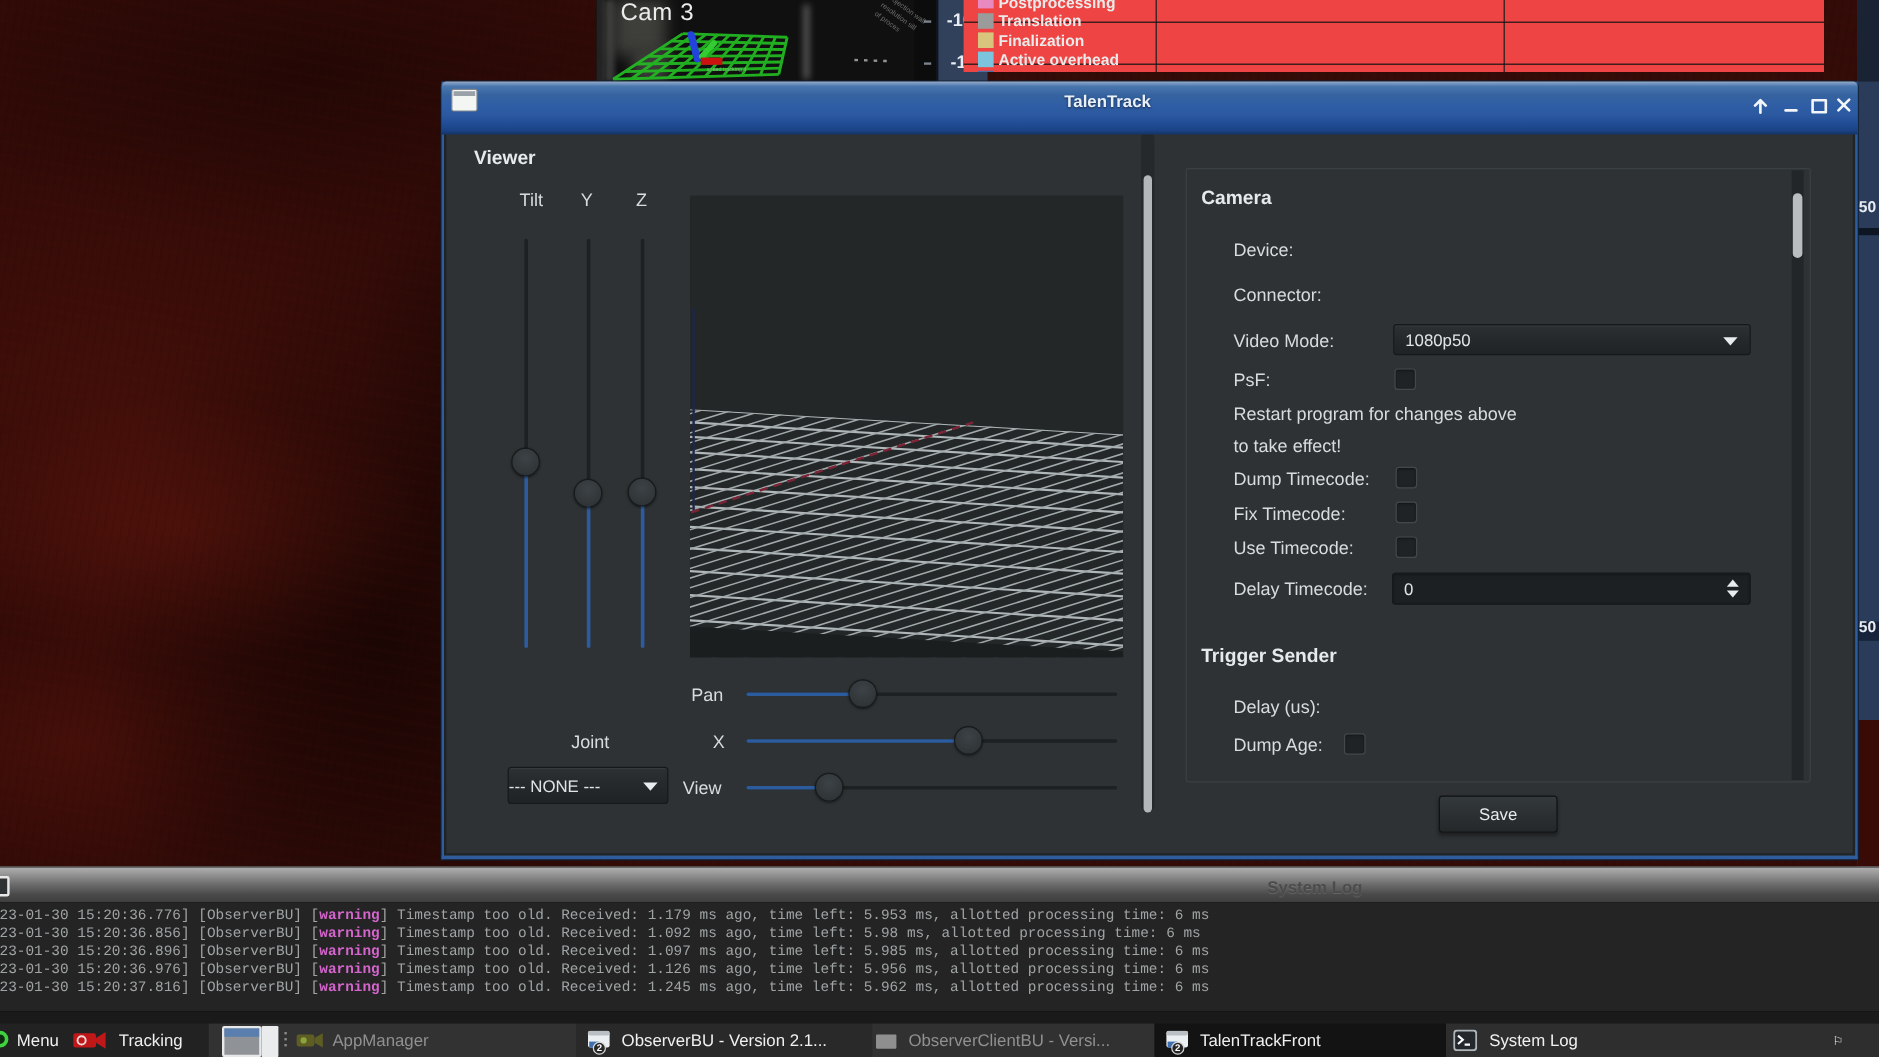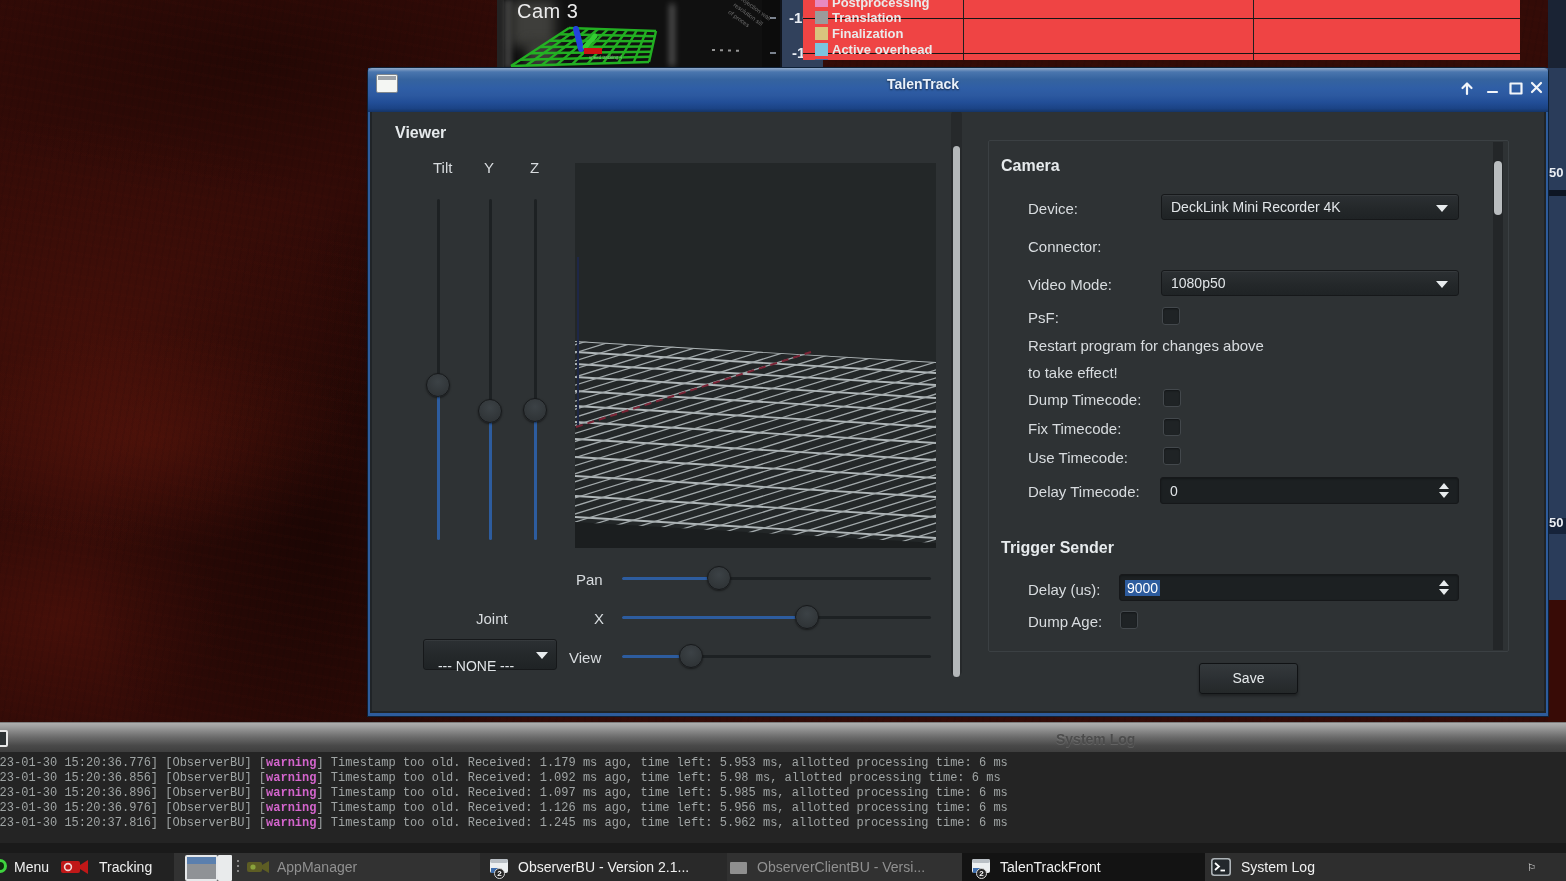--- a/index.html
+++ b/index.html
@@ -247,41 +247,37 @@
     <div class="hblue" style="left:252px;top:509px;width:88px"></div>
     <div class="knob" style="left:337px;top:498px"></div>
 
     <div class="lab" style="left:106px;top:542px">Joint</div>
     <div class="lab" style="left:224px;top:542px">X</div>
     <div class="htrack" style="left:252px;top:548px;width:309px"></div>
     <div class="hblue" style="left:252px;top:548px;width:175px"></div>
     <div class="knob" style="left:425px;top:537px"></div>
 
     <div class="combo" style="left:53px;top:571px;width:134px;height:31px">
-      <div class="tx" style="left:0;top:18px;width:104px;text-align:center">--- NONE ---</div>
+      <div class="tx" style="left:0;top:7px;width:104px;text-align:left">--- NONE ---</div>
       <div class="ar" style="right:8px;top:12px"></div>
     </div>
     <div class="lab" style="left:199px;top:581px">View</div>
     <div class="htrack" style="left:252px;top:587px;width:309px"></div>
     <div class="hblue" style="left:252px;top:587px;width:58px"></div>
     <div class="knob" style="left:309px;top:576px"></div>
 
     <div style="position:absolute;left:581px;top:42px;width:11px;height:566px;background:#26292b;border-radius:5px"></div>
     <div style="position:absolute;left:583px;top:78px;width:7px;height:531px;background:#b3b7b9;border-radius:4px"></div>
 
     <div style="position:absolute;left:618px;top:72px;width:521px;height:512px;border:1px solid #3b4043;border-radius:2px"></div>
     <div style="position:absolute;left:1123px;top:74px;width:10px;height:508px;background:#232628"></div>
     <div style="position:absolute;left:1124px;top:93px;width:8px;height:54px;background:#b9bdbf;border-radius:4px"></div>
 
     <div class="hdr" style="left:631px;top:89px">Camera</div>
     <div class="lab" style="left:658px;top:132px">Device:</div>
-    <div class="combo" style="left:791px;top:126px;width:298px">
-        <div class="tx">DeckLink Mini Recorder 4K</div>
-        <div class="ar"></div>
-      </div>
     <div class="lab" style="left:658px;top:170px">Connector:</div>
     <div class="lab" style="left:658px;top:208px">Video Mode:</div>
     <div class="combo" style="left:791px;top:202px;width:298px">
         <div class="tx">1080p50</div>
         <div class="ar"></div>
       </div>
     <div class="lab" style="left:658px;top:241px">PsF:</div>
     <div class="check" style="left:792px;top:239px"></div>
     <div class="lab" style="left:658px;top:269px">Restart program for changes above</div>
     <div class="lab" style="left:658px;top:296px">to take effect!</div>
@@ -293,25 +289,20 @@
     <div class="check" style="left:793px;top:379px"></div>
     <div class="lab" style="left:658px;top:415px">Delay Timecode:</div>
     <div class="spin" style="left:790px;top:409px;width:299px">
         <div class="tx">0</div>
         <div class="up"></div>
         <div class="dn"></div>
       </div>
 
     <div class="hdr" style="left:631px;top:471px">Trigger Sender</div>
     <div class="lab" style="left:658px;top:513px">Delay (us):</div>
-    <div class="spin" style="left:749px;top:506px;width:340px">
-        <div class="tx" style="left:5px"><span style="background:#2d5c9e;color:#fff;padding:0 2px">9000</span></div>
-        <div class="up"></div>
-        <div class="dn"></div>
-      </div>
     <div class="lab" style="left:658px;top:545px">Dump Age:</div>
     <div class="check" style="left:750px;top:543px"></div>
 
     <div id="save">Save</div>
   </div>
   <div id="titlebar">
     <div id="wicon"></div>
     <div id="title">TalenTrack</div>
     <svg style="position:absolute;left:1089px;top:11px" width="86" height="18" viewBox="0 0 86 18">
       <g stroke="#f2f5f9" stroke-width="2.2" fill="none" stroke-linecap="round" stroke-linejoin="round">

